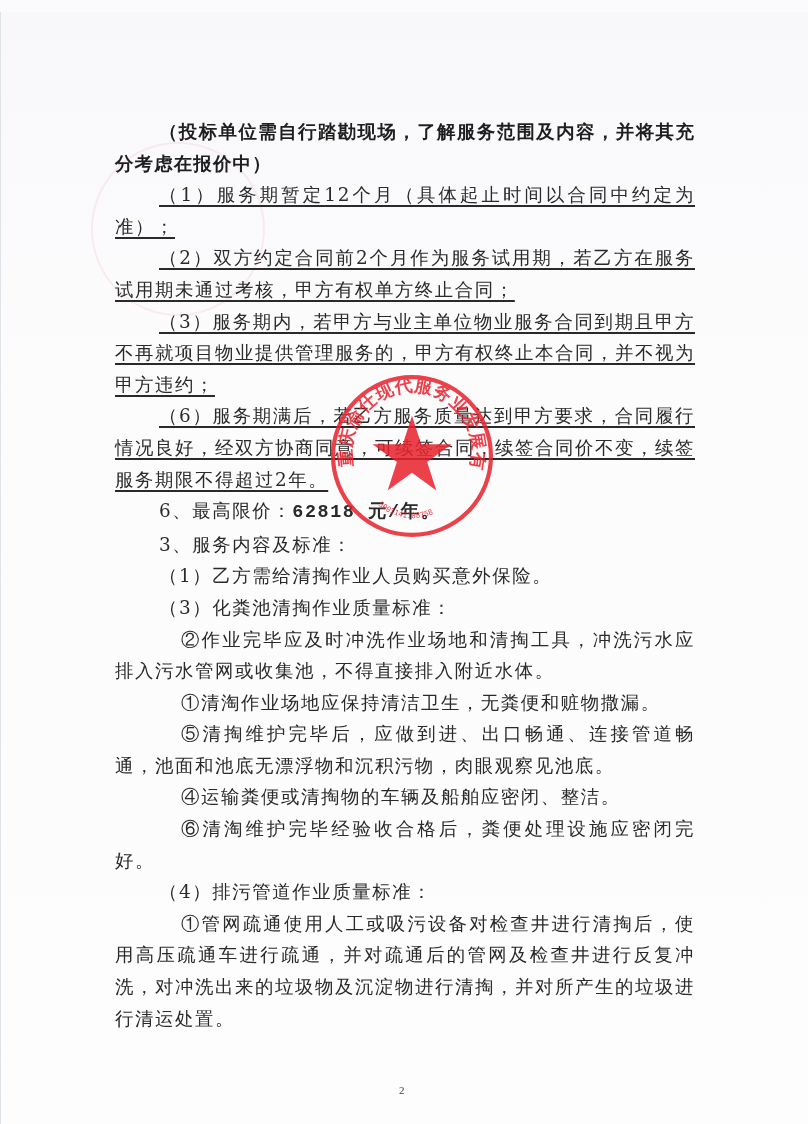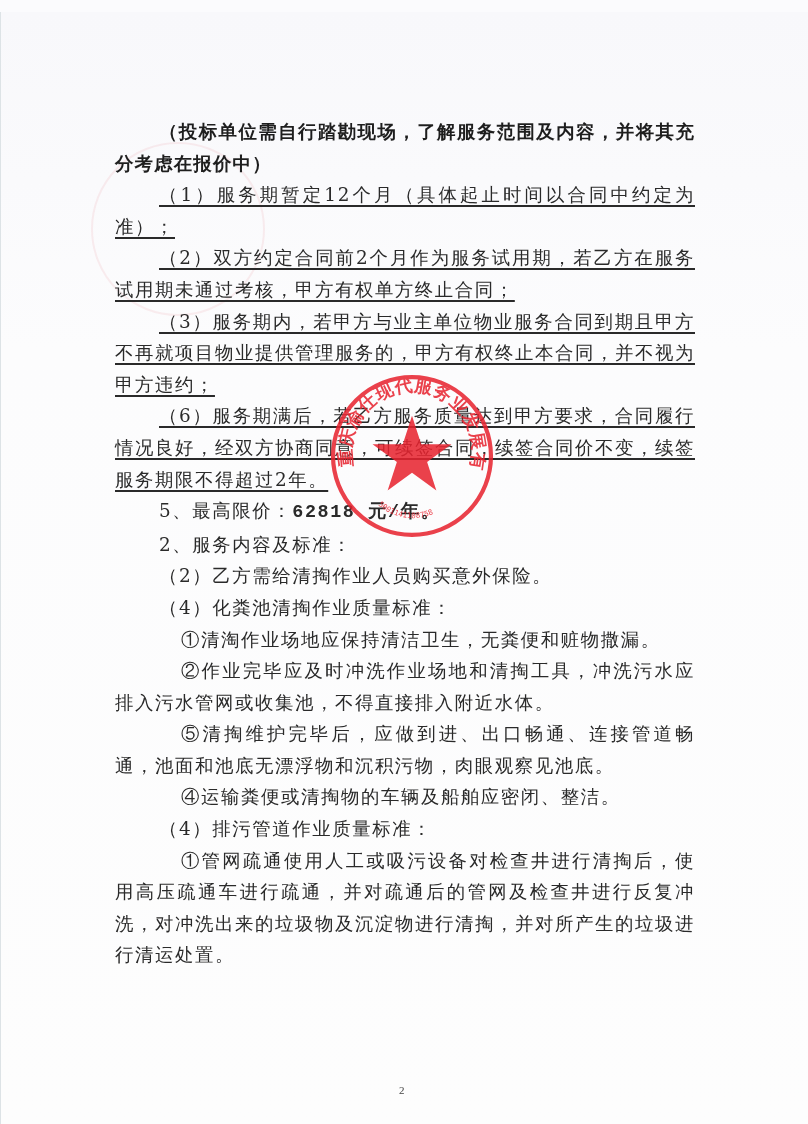--- a/index.html
+++ b/index.html
@@ -48,30 +48,31 @@
 
   <div class="text">
     <p class="p ind2 bold">（投标单位需自行踏勘现场，了解服务范围及内容，并将其充分考虑在报价中）</p>
 
     <p class="p ind2 ul">（1）服务期暂定12个月（具体起止时间以合同中约定为准）；</p>
     <p class="p ind2 ul">（2）双方约定合同前2个月作为服务试用期，若乙方在服务试用期未通过考核，甲方有权单方终止合同；</p>
     <p class="p ind2 ul">（3）服务期内，若甲方与业主单位物业服务合同到期且甲方不再就项目物业提供管理服务的，甲方有权终止本合同，并不视为甲方违约；</p>
     <p class="p ind2 ul">（6）服务期满后，若乙方服务质量达到甲方要求，合同履行情况良好，经双方协商同意，可续签合同，续签合同价不变，续签服务期限不得超过2年。</p>
 
     <p class="p ind2">
-      <span>5、最高限价：</span><span class="price">62818 元/年。</span>
+      <span>6、最高限价：</span><span class="price">62818 元/年。</span>
     </p>
 
-    <p class="p ind2">2、服务内容及标准：</p>
-    <p class="p ind2">（2）乙方需给清掏作业人员购买意外保险。</p>
-    <p class="p ind2">（4）化粪池清掏作业质量标准：</p>
+    <p class="p ind2">3、服务内容及标准：</p>
+    <p class="p ind2">（1）乙方需给清掏作业人员购买意外保险。</p>
+    <p class="p ind2">（3）化粪池清掏作业质量标准：</p>
+    <p class="p ind3">②作业完毕应及时冲洗作业场地和清掏工具，冲洗污水应排入污水管网或收集池，不得直接排入附近水体。</p>
     <p class="p ind3">①清淘作业场地应保持清洁卫生，无粪便和赃物撒漏。</p>
-    <p class="p ind3">②作业完毕应及时冲洗作业场地和清掏工具，冲洗污水应排入污水管网或收集池，不得直接排入附近水体。</p>
     <p class="p ind3">⑤清掏维护完毕后，应做到进、出口畅通、连接管道畅通，池面和池底无漂浮物和沉积污物，肉眼观察见池底。</p>
     <p class="p ind3">④运输粪便或清掏物的车辆及船舶应密闭、整洁。</p>
+    <p class="p ind3">⑥清淘维护完毕经验收合格后，粪便处理设施应密闭完好。</p>
     <p class="p ind2">（4）排污管道作业质量标准：</p>
     <p class="p ind3">①管网疏通使用人工或吸污设备对检查井进行清掏后，使用高压疏通车进行疏通，并对疏通后的管网及检查井进行反复冲洗，对冲洗出来的垃圾物及沉淀物进行清掏，并对所产生的垃圾进行清运处置。</p>
 
   </div>
 
   <svg class="seal" viewBox="0 0 200 200">
     <defs>
       <path id="sealArc" d="M 30 112 A 72 72 0 1 1 170 112"></path>
       <path id="sealNumArc" d="M 52 150 A 62 62 0 0 0 150 150"></path>
     </defs>

